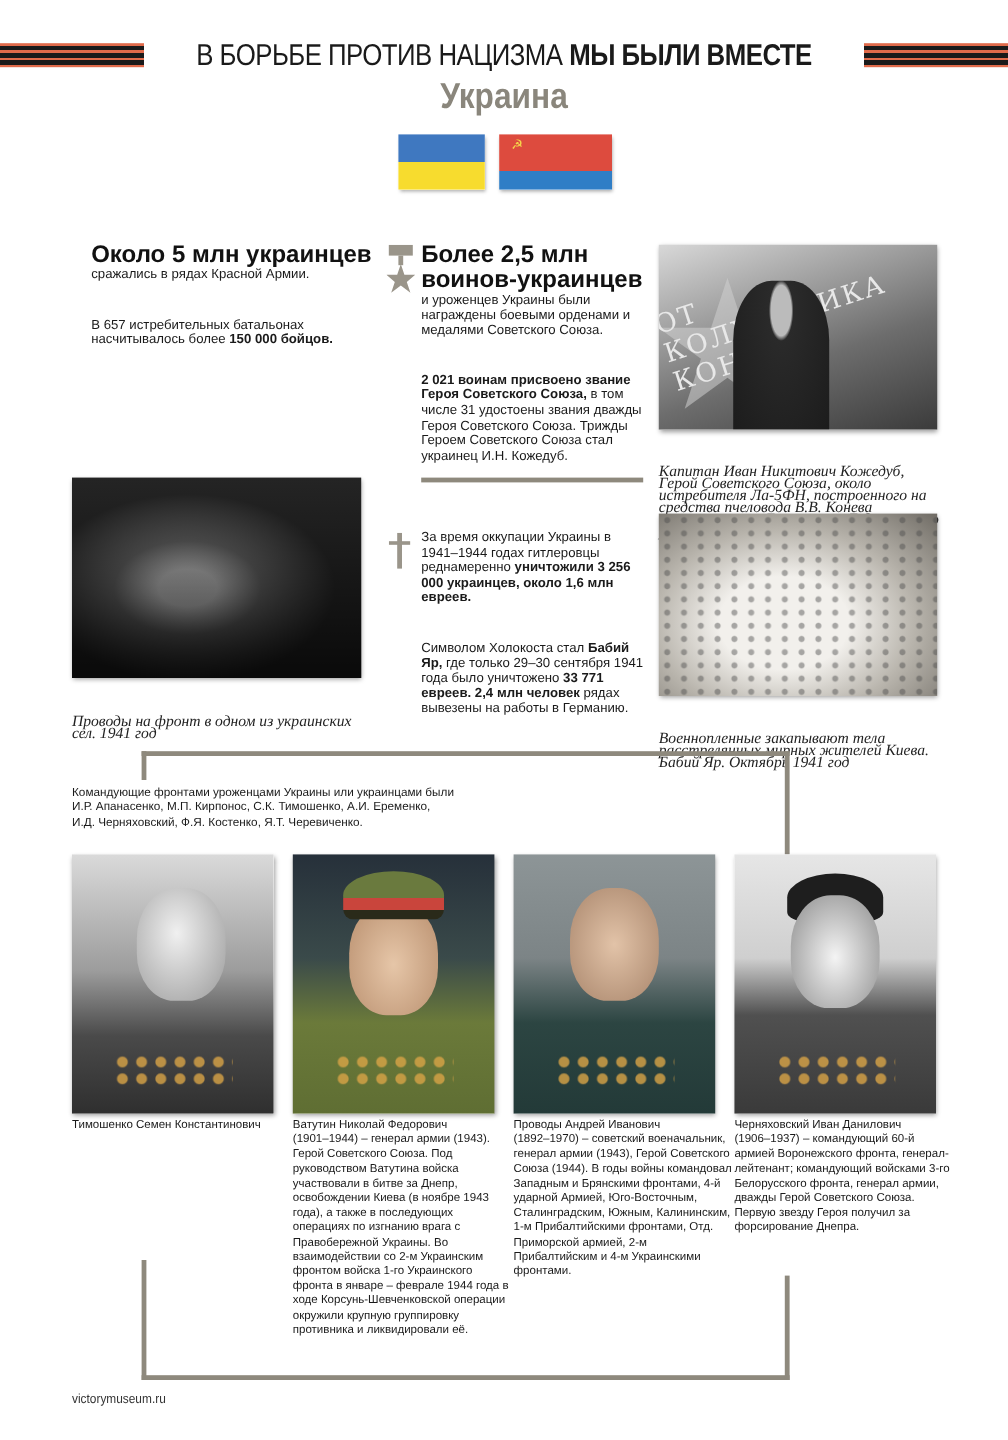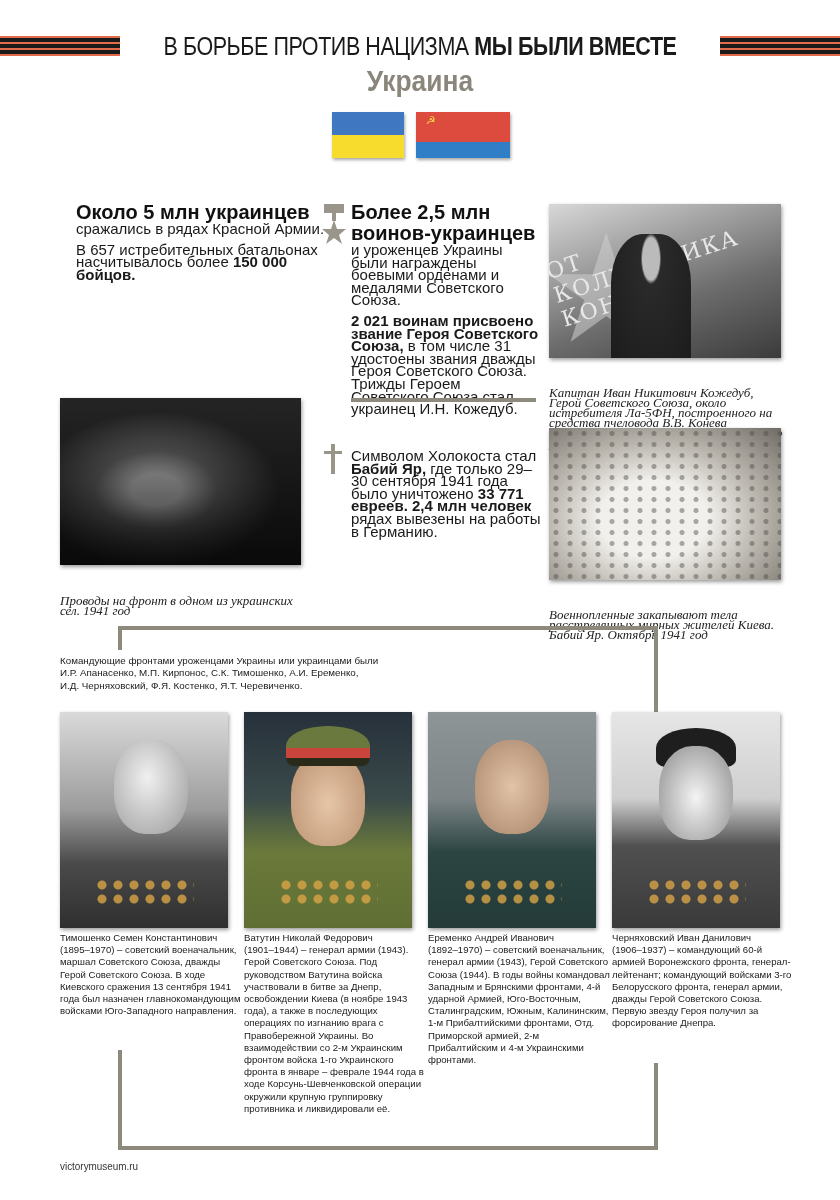--- a/index.html
+++ b/index.html
@@ -18,23 +18,23 @@
     .country { position: absolute; top: 64px; left: 0; width: 840px; text-align: center;
       font-family: "Liberation Sans", sans-serif; font-weight: 700; font-size: 30px; color: #8a867c; transform: scaleX(0.88); }
 
     .flag { position: absolute; top: 112px; height: 46px; box-shadow: 1px 2px 3px rgba(0,0,0,0.35); }
     .flag-ua { left: 332px; width: 72px; background: linear-gradient(to bottom, #3f78c0 0 50%, #f7dc2e 50% 100%); }
     .flag-ussr { left: 416px; width: 94px; background: linear-gradient(to bottom, #dd4b3e 0 66%, #2f7ec6 66% 100%); }
     .flag-ussr .hs { position: absolute; left: 10px; top: 3px; color: #f5d64a; font-size: 11px; line-height: 11px; }
 
     
     .h-big { font-family: "Liberation Sans", sans-serif; font-weight: 700; font-size: 20px; line-height: 21px; color: #111; }
-    .txt { font-family: "Liberation Sans", sans-serif; font-size: 15px; line-height: 12.6px; color: #1a1a1a; }
+    .txt { font-family: "Liberation Sans", sans-serif; font-size: 11px; line-height: 12.6px; color: #1a1a1a; }
     .txt b { font-weight: 700; }
-    .para { margin-top: 8px; }
+    .para { margin-top: 29px; }
     .cap { font-family: Liberation Serif, serif; font-style: italic; font-size: 13px; line-height: 10px; color: #222; margin-top: 24px; }
 
     
     .photo { position: absolute; box-shadow: 1px 2px 4px rgba(0,0,0,0.4); overflow: hidden; }
     .ph-goodbye { left: 60px; top: 398px; width: 241px; height: 167px;
       background: radial-gradient(ellipse at 40% 55%, #cfcfcf 0 12%, #6b6b6b 30%, #2a2a2a 60%),
                   linear-gradient(to bottom, #dcdcdc, #3a3a3a); background-blend-mode: multiply; }
     .ph-kozhedub { left: 549px; top: 204px; width: 232px; height: 154px;
       background: linear-gradient(160deg, #d8d8d8 0%, #9a9a9a 35%, #6d6d6d 60%, #3b3b3b 100%); }
     .ph-kozhedub .star { position: absolute; left: -10px; top: 10px; font-size: 150px; line-height: 150px; color: #cfcfcf; opacity: 0.55; }
@@ -113,20 +113,21 @@
 <div class="cap abs" style="left:549px; top:364px; width:235px;">Капитан Иван Никитович Кожедуб, Герой Советского Союза, около истребителя Ла-5ФН, построенного на средства пчеловода В.В. Конева сельхозартели «Большевик» Бударинского района Сталинградской области. 1944 год</div>
 
 <div class="photo ph-goodbye"></div>
 <div class="cap abs" style="left:60px; top:572px; width:250px;">Проводы на фронт в одном из украинских сел. 1941 год</div>
 
 <svg class="cross-icon" viewBox="0 0 18 30">
   <rect x="7" y="0" width="4" height="30" fill="#9a958a"></rect>
   <rect x="0" y="7" width="18" height="3" fill="#9a958a"></rect>
 </svg>
 <div class="abs" style="left:351px; top:442px; width:190px;">
+  <div class="txt"><span>За время оккупации Украины в 1941–1944 годах гитлеровцы реднамеренно </span><b>уничтожили 3 256 000 украинцев, около 1,6 млн евреев.</b></div>
   <div class="txt para"><span>Символом Холокоста стал </span><b>Бабий Яр,</b><span> где только 29–30 сентября 1941 года было уничтожено </span><b>33 771 евреев.</b> <b>2,4 млн человек</b><span> рядах вывезены на работы в Германию.</span></div>
 </div>
 
 <div class="photo ph-babiyar">
     <div class="dots"></div>
   </div>
 <div class="cap abs" style="left:549px; top:586px; width:235px;">Военнопленные закапывают тела расстрелянных мирных жителей Киева. Бабий Яр. Октябрь 1941 год</div>
 
 <div class="line" style="left:118px; top:626px; width:540px; height:4px;"></div>
 <div class="line" style="left:118px; top:626px; width:4px; height:24px;"></div>
@@ -151,28 +152,27 @@
     <div class="medals"></div>
   </div>
 <div class="portrait p4">
     <div class="hair"></div>
     <div class="head" style="top:34px;"></div>
     <div class="medals"></div>
   </div>
 
 <div class="bio" style="left:60px;">
   <span class="name">Тимошенко Семен Константинович</span>
-  <span>(1895–1970) – советский военачальник, маршал Советского Союза, дважды Герой Советского Союза. В ходе Киевского сражения 13 сентября 1941 года был назначен главнокомандующим войсками Юго-Западного направления.</span>
 </div>
 <div class="bio" style="left:244px;">
   <span class="name">Ватутин Николай Федорович</span>
   <span>(1901–1944) – генерал армии (1943). Герой Советского Союза. Под руководством Ватутина войска участвовали в битве за Днепр, освобождении Киева (в ноябре 1943 года), а также в последующих операциях по изгнанию врага с Правобережной Украины. Во взаимодействии со 2-м Украинским фронтом войска 1-го Украинского фронта в январе – феврале 1944 года в ходе Корсунь-Шевченковской операции окружили крупную группировку противника и ликвидировали её.</span>
 </div>
 <div class="bio" style="left:428px;">
-  <span class="name">Еременко Андрей Иванович</span>
+  <span class="name">Проводы Андрей Иванович</span>
   <span>(1892–1970) – советский военачальник, генерал армии (1943), Герой Советского Союза (1944). В годы войны командовал Западным и Брянскими фронтами, 4-й ударной Армией, Юго-Восточным, Сталинградским, Южным, Калининским, 1-м Прибалтийскими фронтами, Отд. Приморской армией, 2-м Прибалтийским и 4-м Украинскими фронтами.</span>
 </div>
 <div class="bio" style="left:612px;">
   <span class="name">Черняховский Иван Данилович</span>
   <span>(1906–1937) – командующий 60-й армией Воронежского фронта, генерал-лейтенант; командующий войсками 3-го Белорусского фронта, генерал армии, дважды Герой Советского Союза. Первую звезду Героя получил за форсирование Днепра.</span>
 </div>
 
 <div class="footer">victorymuseum.ru</div>
 
 </body></html>

